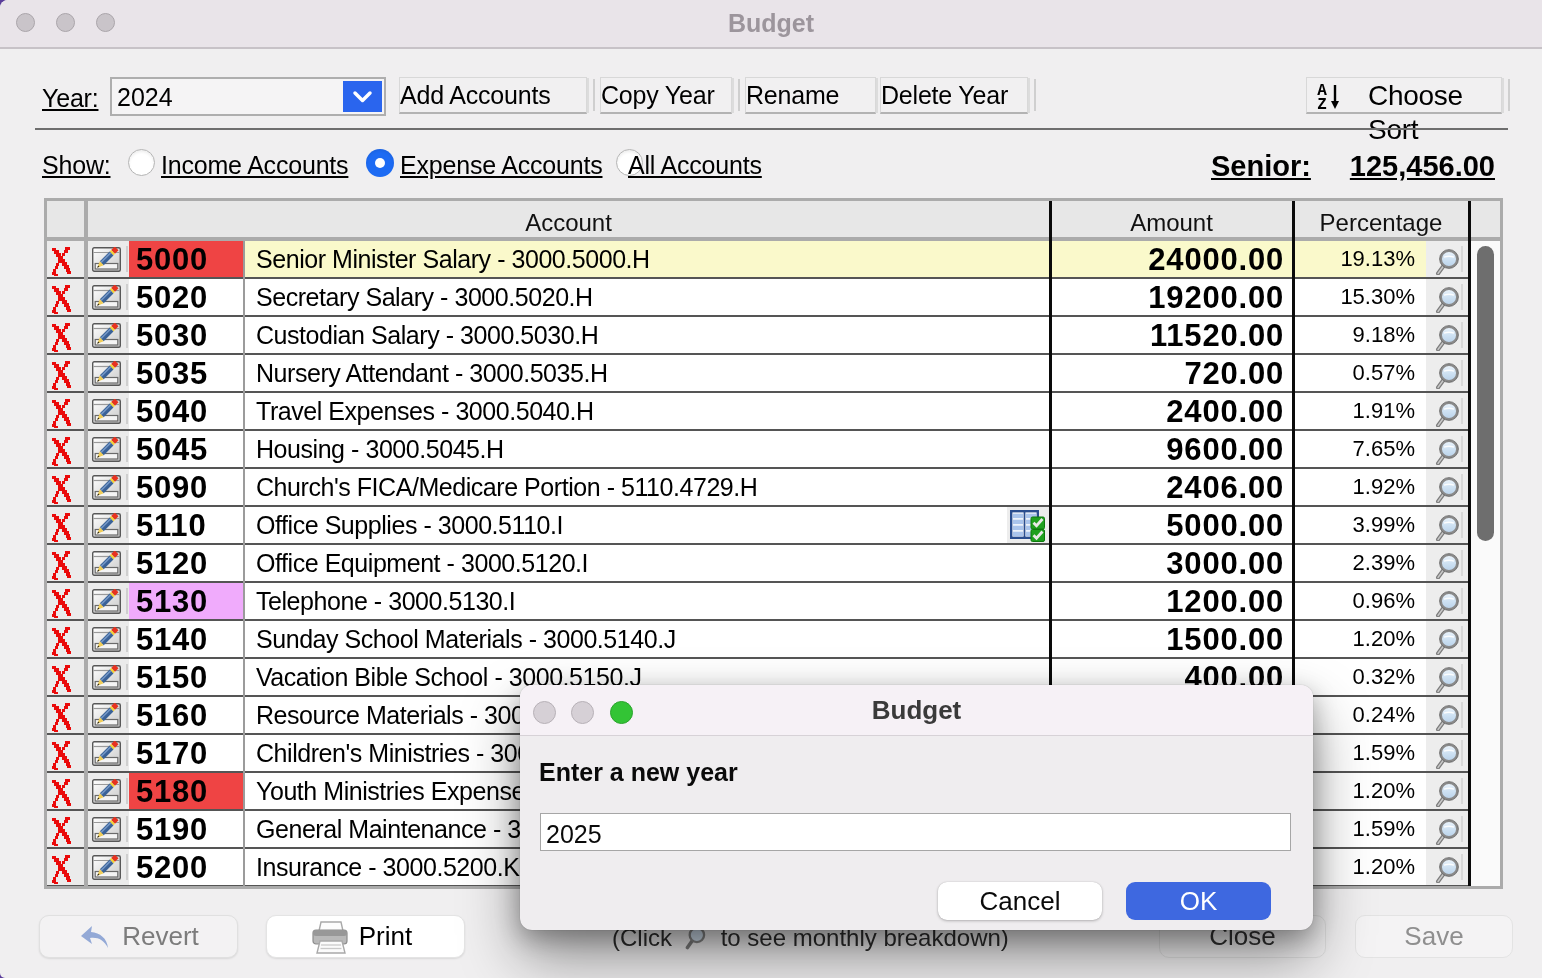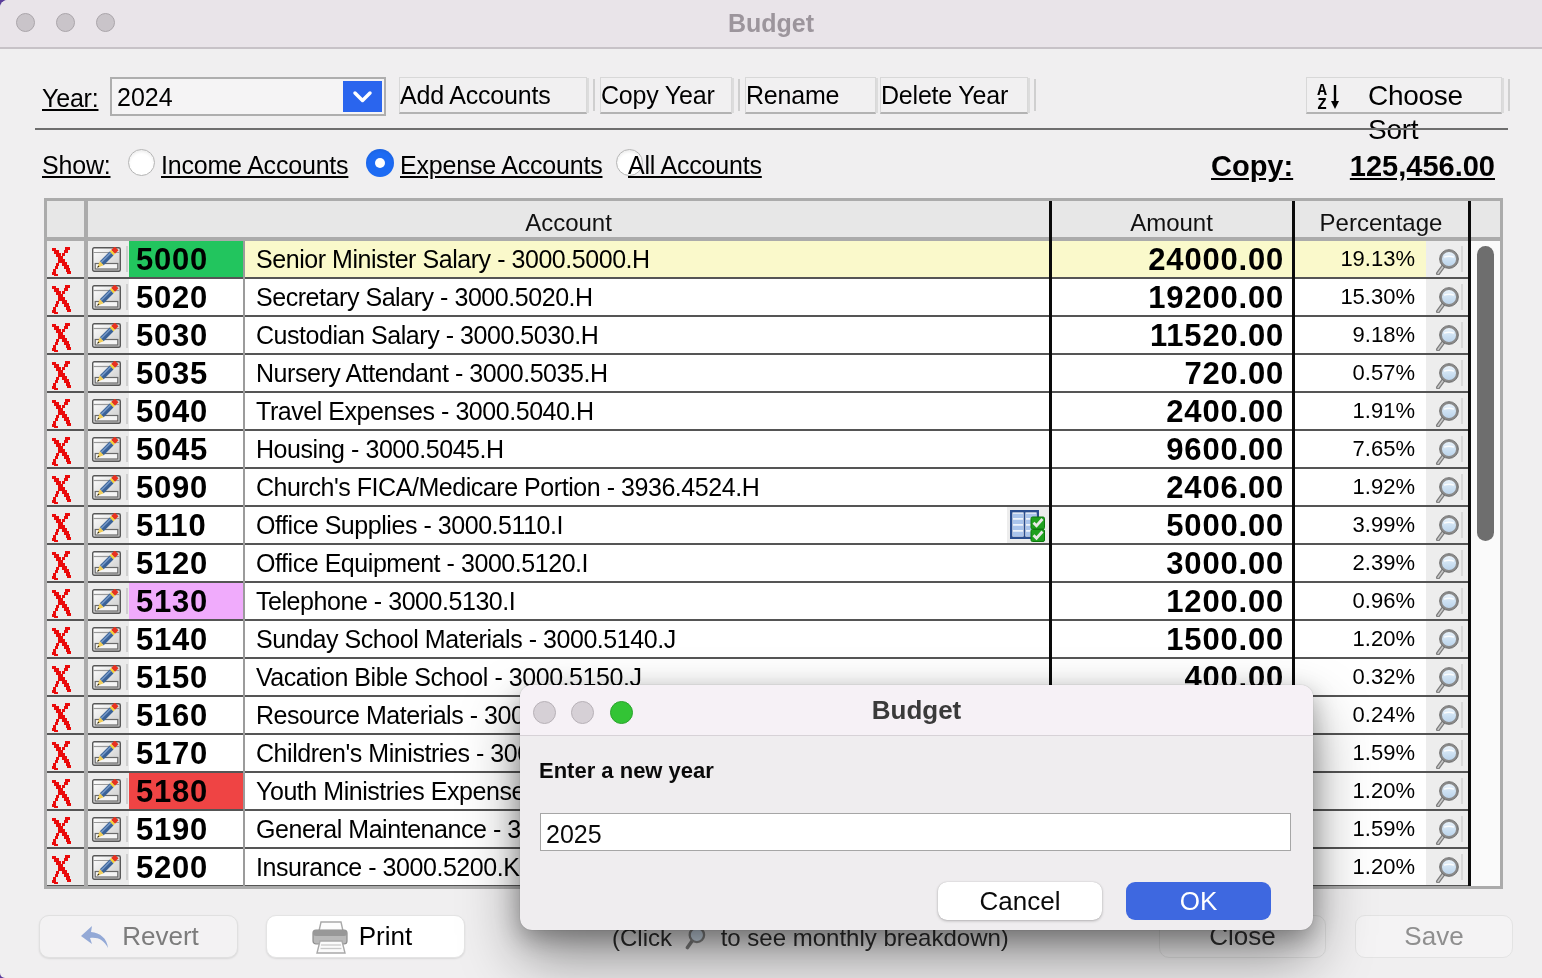--- a/index.html
+++ b/index.html
@@ -62,21 +62,21 @@
 #bClose { left:1159px; width:167px; background:#f1f0f1; border:1px solid #e0e0e0; color:#333; }
 #bSave { left:1355px; width:158px; background:#f4f3f4; border:1px solid #e3e3e3; color:#8f8f8f; }
 .bbtn span { line-height:41px; }
 #clicknote { position:absolute; left:612px; top:924px; font-size:24px; color:#2e2e2e; }
 
 
 #dlg { position:absolute; left:520px; top:685px; width:793px; height:245px; background:#efedef; border-radius:12px; box-shadow:0 28px 60px rgba(0,0,0,0.40), 0 8px 25px rgba(0,0,0,0.28), 0 0 1px rgba(0,0,0,0.35); }
 #dlgbar { position:absolute; left:0; top:0; width:793px; height:51px; background:#f6f1f6; border-radius:12px 12px 0 0; border-bottom:1.5px solid #d7d2d7; }
 .dlight { position:absolute; top:16px; width:23px; height:23px; border-radius:50%; }
 #dtitle { position:absolute; left:0; top:0; width:793px; height:51px; line-height:51px; text-align:center; font-weight:bold; font-size:26px; color:#3a3a3a; }
-#dprompt { position:absolute; left:539px; top:758px; font-weight:bold; font-size:22px; color:#0a0a0a; }
+#dprompt { position:absolute; left:539px; top:758px; font-weight:bold; font-size:25px; color:#0a0a0a; }
 #dinput { position:absolute; left:540px; top:813px; width:751px; height:38px; background:#fff; border:1.5px solid #a6a6a6; font-size:25px; line-height:41px; padding-left:5px; color:#0a0a0a; }
 #dcancel { position:absolute; left:938px; top:882px; width:164px; height:38px; border-radius:9px; background:#ffffff; box-shadow:0 1px 3px rgba(0,0,0,0.25), 0 0 1px rgba(0,0,0,0.2); font-size:26px; color:#0a0a0a; text-align:center; line-height:38px; }
 #dok { position:absolute; left:1126px; top:882px; width:145px; height:38px; border-radius:9px; background:#3e68e0; font-size:26px; color:#ffffff; text-align:center; line-height:38px; }
 </style></head>
 <body>
 <div id="win">
   <div id="tbar"></div>
   <div class="light" style="left:16px"></div>
   <div class="light" style="left:56px"></div>
   <div class="light" style="left:96px"></div>
@@ -105,21 +105,21 @@
 
   <div id="hr1"></div>
 
   <div class="lbl" style="left:42px; top:151px;">Show:</div>
   <div class="radio" style="left:128px;"></div>
   <div class="lbl" style="left:161px; top:151px;">Income Accounts</div>
   <div class="radio sel" style="left:366px;"></div>
   <div class="lbl" style="left:400px; top:151px;">Expense Accounts</div>
   <div class="radio" style="left:616px;"></div>
   <div class="lbl" style="left:628px; top:151px;text-align:center;">All Accounts</div>
-  <div class="lbl" style="left:1211px; top:150px; font-weight:bold; font-size:29px; letter-spacing:0;">Copy:</div>
+  <div class="lbl" style="left:1211px; top:150px; font-weight:bold; font-size:29px; letter-spacing:0;">Senior:</div>
   <div class="lbl" style="left:1335px; top:150px; width:160px; text-align:right; font-weight:bold; font-size:29px; letter-spacing:0;">125,456.00</div>
 
   <div id="thead"></div>
   <div id="graycol"></div>
   <div id="whitebody"></div>
   <div id="magcol"></div>
   <div id="scrolltrack"></div>
   <div id="scrollthumb"></div>
   <div class="hcell" style="left:88px; width:961px;">Account</div>
   <div class="hcell" style="left:1294px; width:174px;">Percentage</div>
@@ -165,21 +165,21 @@
 <g transform="rotate(45 14 12)">
             <rect x="11.3" y="-3" width="5.4" height="5" fill="#e63320"></rect>
             <rect x="11.3" y="2" width="5.4" height="2.2" fill="#f4d23a"></rect>
             <rect x="11.3" y="4.2" width="5.4" height="13.8" fill="#3a6298"></rect>
             <rect x="12.1" y="4.2" width="1.7" height="13.8" fill="#7396c6"></rect>
             <path d="M11.3,18 L16.7,18 L14,24.5 Z" fill="#f0cd58"></path>
             <path d="M13.1,22.2 L14.9,22.2 L14,24.5 Z" fill="#222"></path>
           </g>
 </svg>
       </div>
-<div class="cnum" style="background:#22c55e">5000</div>
+<div class="cnum" style="background:#ef4444">5000</div>
 <div class="cname" style="background:#faf9cb">Senior Minister Salary - 3000.5000.H</div>
 <div class="camt" style="background:#faf9cb">24000.00</div>
 <div class="cpct" style="background:#faf9cb">19.13%</div>
 <div class="cmag">
         <svg class="mag" width="25" height="28" viewBox="0 0 25 28">
 <defs>
             <linearGradient id="mg" x1="0" y1="0" x2="0" y2="1">
               <stop offset="0" stop-color="#eef5fc"></stop>
               <stop offset="0.5" stop-color="#cfe2f3"></stop>
               <stop offset="1" stop-color="#b9d2ea"></stop>
@@ -580,21 +580,21 @@
             <rect x="11.3" y="-3" width="5.4" height="5" fill="#e63320"></rect>
             <rect x="11.3" y="2" width="5.4" height="2.2" fill="#f4d23a"></rect>
             <rect x="11.3" y="4.2" width="5.4" height="13.8" fill="#3a6298"></rect>
             <rect x="12.1" y="4.2" width="1.7" height="13.8" fill="#7396c6"></rect>
             <path d="M11.3,18 L16.7,18 L14,24.5 Z" fill="#f0cd58"></path>
             <path d="M13.1,22.2 L14.9,22.2 L14,24.5 Z" fill="#222"></path>
           </g>
 </svg>
       </div>
 <div class="cnum" style="background:#ffffff">5090</div>
-<div class="cname" style="background:#ffffff">Church's FICA/Medicare Portion - 3936.4524.H</div>
+<div class="cname" style="background:#ffffff">Church's FICA/Medicare Portion - 5110.4729.H</div>
 <div class="camt" style="background:#ffffff">2406.00</div>
 <div class="cpct" style="background:#ffffff">1.92%</div>
 <div class="cmag">
         <svg class="mag" width="25" height="28" viewBox="0 0 25 28">
 <defs>
             <linearGradient id="mg" x1="0" y1="0" x2="0" y2="1">
               <stop offset="0" stop-color="#eef5fc"></stop>
               <stop offset="0.5" stop-color="#cfe2f3"></stop>
               <stop offset="1" stop-color="#b9d2ea"></stop>
             </linearGradient>

